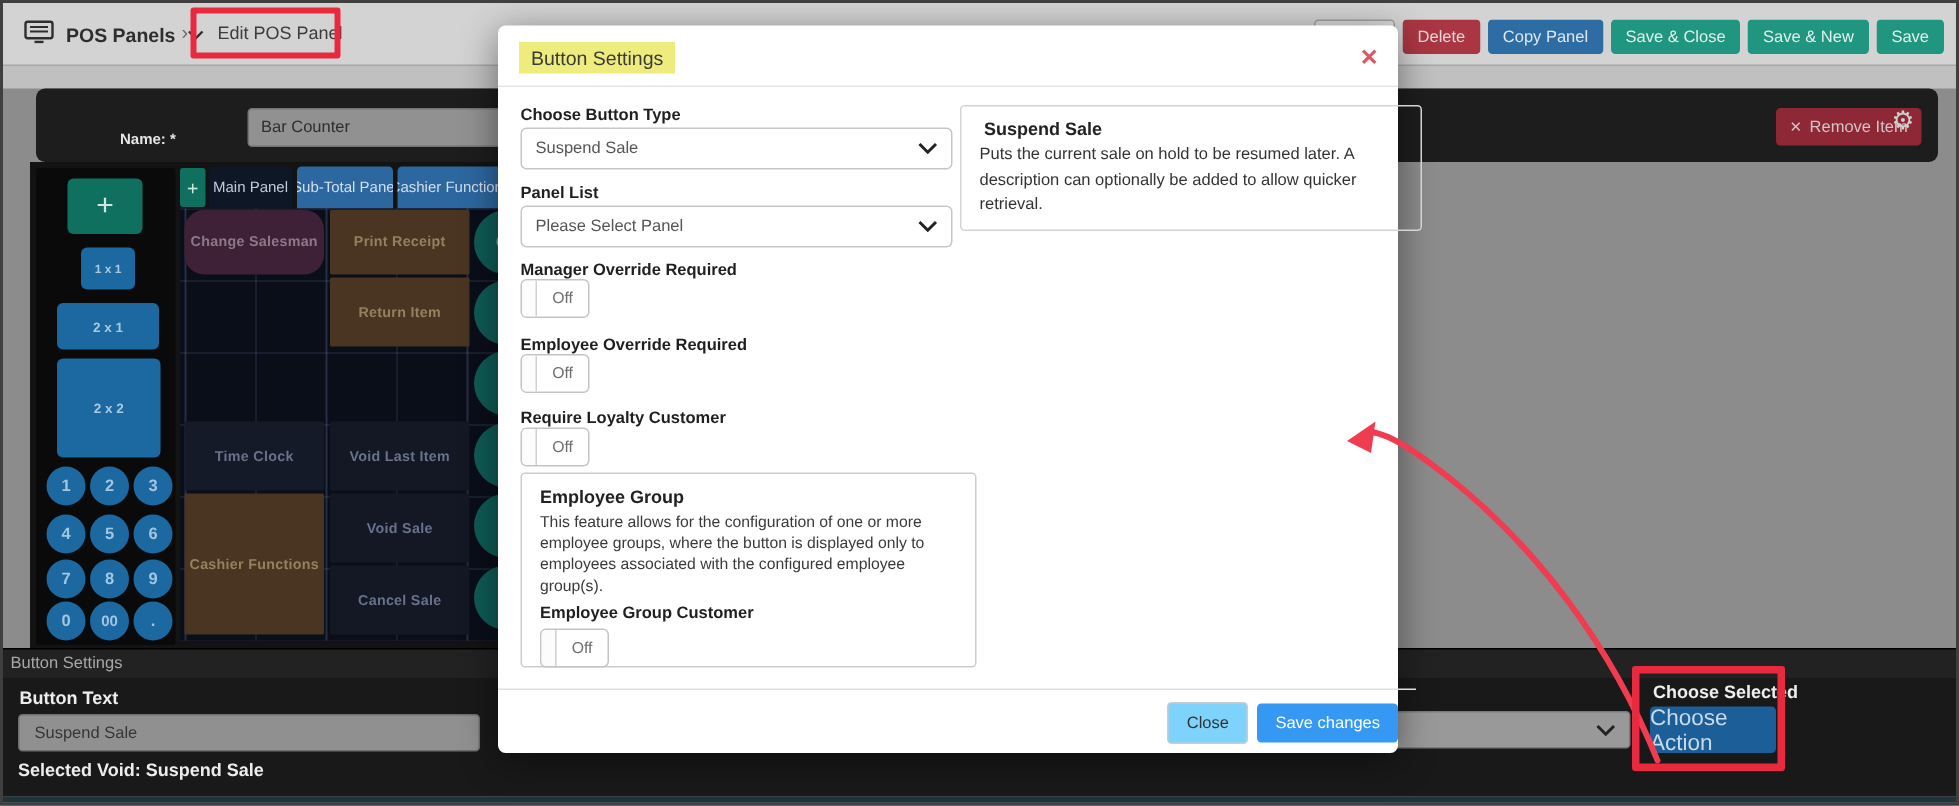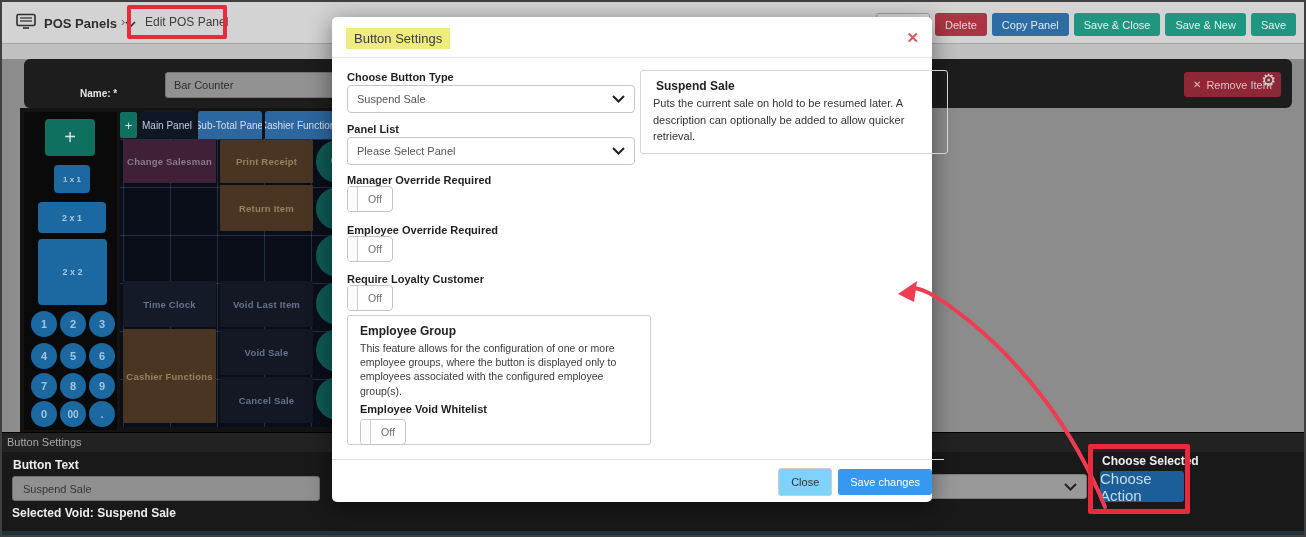--- a/index.html
+++ b/index.html
@@ -168,21 +168,21 @@
     <div class="key" style="left:36px;top:289px;font-size:10px;">00</div>
     <div class="key" style="left:65px;top:289px;">.</div>
   </div>
 
   <div class="abs addtab">+</div>
   <div class="tab active" style="left:137px;width:56px;">Main Panel</div>
   <div class="tab blue" style="left:196px;width:64px;">Sub-Total Panel</div>
   <div class="tab blue" style="left:263px;width:70px;">Cashier Functions</div>
 
   <div class="abs grid">
-    <div class="gbtn txt-maroon" style="left: 3px; top: 1px; width: 93px; height: 43px; background: rgb(62, 33, 55);">Change Salesman</div>
+    <div class="gbtn txt-maroon" style="left: 3px; top: 1px; width: 93px; height: 43px; background: rgb(62, 33, 55); border-radius: 13px;">Change Salesman</div>
     <div class="gbtn txt-brown" style="left: 100px; top: 1px; width: 93px; height: 43px; background: rgb(74, 53, 34); text-align: center;">Print Receipt</div>
     <div class="gbtn txt-brown" style="left: 100px; top: 46px; width: 93px; height: 46px; background: rgb(74, 53, 34);">Return Item</div>
     <div class="gbtn txt-navy" style="left: 3px; top: 142px; width: 93px; height: 46px; background: rgb(21, 26, 40);">Time Clock</div>
     <div class="gbtn txt-navy" style="left: 100px; top: 142px; width: 93px; height: 46px; background: rgb(19, 24, 36);">Void Last Item</div>
     <div class="gbtn txt-brown" style="left: 3px; top: 190px; width: 93px; height: 94px; background: rgb(74, 53, 34);">Cashier Functions</div>
     <div class="gbtn txt-navy" style="left: 100px; top: 190px; width: 93px; height: 46px; background: rgb(19, 24, 36);">Void Sale</div>
     <div class="gbtn txt-navy" style="left: 100px; top: 238px; width: 93px; height: 46px; background: rgb(19, 24, 36);">Cancel Sale</div>
   </div>
 
   <div class="circle abs" style="left:314px;top:138px;font-size:17px;">⟳</div>
@@ -251,21 +251,21 @@
 
     <span class="mlabel" style="left:15px;top:256px;">Require Loyalty Customer</span>
     <div class="toggle" style="left:15px;top:268px;">
       <span class="thandle"></span>
       <span class="tlabel">Off</span>
     </div>
 
     <div class="groupbox">
       <div class="gb-title">Employee Group</div>
       <div class="gb-desc">This feature allows for the configuration of one or more employee groups, where the button is displayed only to employees associated with the configured employee group(s).</div>
-      <div class="gb-wl">Employee Void Whitelist</div>
+      <div class="gb-wl">Employee Group Customer</div>
       <div class="gb-toggle">
         <span class="thandle"></span>
         <span class="tlabel">Off</span>
       </div>
     </div>
 
     <div class="infobox">
       <div class="ib-title">Suspend Sale</div>
       <div class="ib-desc">Puts the current sale on hold to be resumed later. A description can optionally be added to allow quicker retrieval.</div>
     </div>

